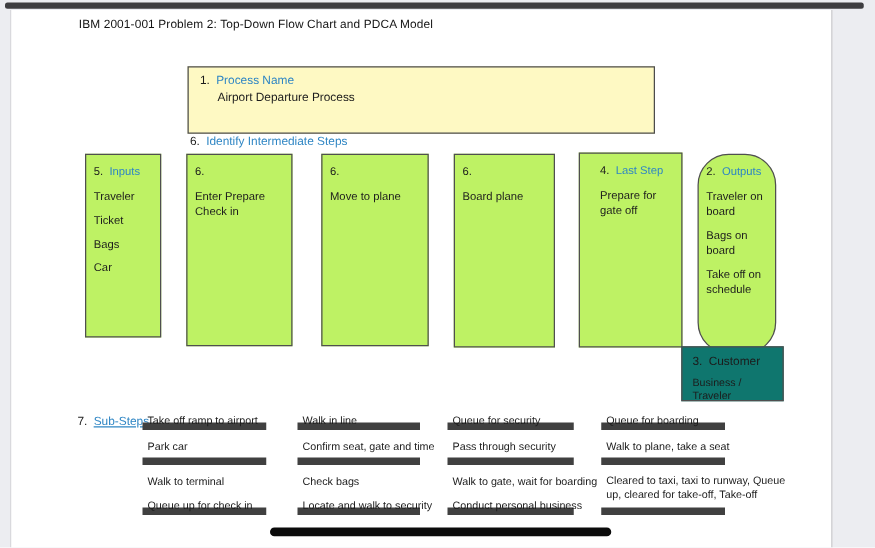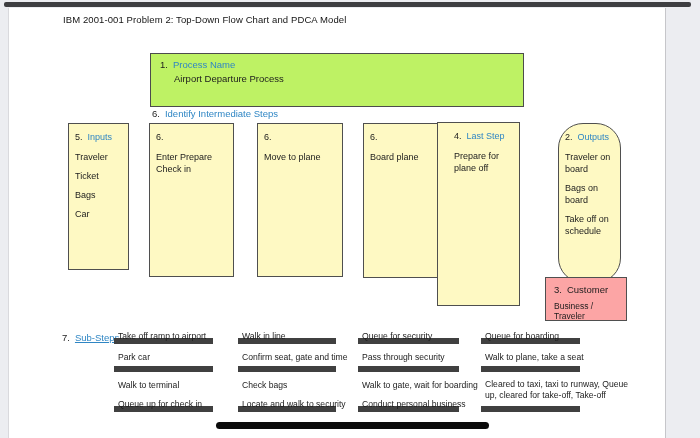--- a/index.html
+++ b/index.html
@@ -21,45 +21,45 @@
   }
   .title{
     position:absolute;left:63px;top:14px;font-size:9.5px;color:#141414;
     letter-spacing:0.1px;white-space:nowrap;
   }
   .blue{color:#2f86c4;}
   .num{margin-right:5px;color:#1c1c1c;}
   
   .process-box{
     position:absolute;left:150px;top:53px;width:363px;height:48px;
-    border:1px solid #4c4c4c;background:#bef264;
+    border:1px solid #4c4c4c;background:#fef9c3;
     padding:4px 0 0 9px;font-size:9.5px;line-height:13px;
   }
   .process-box .value{margin-left:14px;margin-top:1px;}
   
   .heading6{
     position:absolute;left:152px;top:108px;font-size:9.5px;white-space:nowrap;
   }
   
   .fbox{
-    position:absolute;border:1px solid #4f4f4f;background:#fef9c3;
+    position:absolute;border:1px solid #4f4f4f;background:#bef264;
     font-size:9px;line-height:12px;padding:7px 4px 0 6px;box-sizing:border-box;
   }
   .fbox .hdr{margin-bottom:8px;white-space:nowrap;}
   .fbox .item{margin-bottom:7px;}
   .fb1{left:68px; top:123px;width:61px; height:147px;}
   .fb2{left:149px;top:123px;width:85px; height:154px;}
   .fb3{left:257px;top:123px;width:86px; height:154px;}
   .fb4{left:363px;top:123px;width:81px; height:155px;}
-  .fb5{left:437px;top:122px;width:83px; height:184px;padding-left:16px;}
+  .fb5{left:463px;top:122px;width:83px; height:156px;padding-left:16px;}
   .fb6{left:558px;top:123px;width:63px; height:160px;border-radius:25px;}
   
   .customer-box{
     position:absolute;left:545px;top:277px;width:82px;height:44px;
-    border:1px solid #4f4f4f;background:#fca5a5;box-sizing:border-box;
+    border:1px solid #4f4f4f;background:#0f766e;box-sizing:border-box;
     padding:6px 0 0 8px;font-size:9.5px;
   }
   .customer-box .value{font-size:8.5px;margin-top:6px;}
   
   .substeps-label{
     position:absolute;left:62px;top:332px;font-size:9.5px;white-space:nowrap;text-align:center;
   }
   .substeps-label .blue{text-decoration:underline;}
   .cell{
     position:absolute;font-size:8.6px;line-height:11px;
@@ -120,21 +120,21 @@
   <div class="item">Move to plane</div>
 </div>
 
 <div class="fbox fb4">
   <div class="hdr"><span class="num">6.</span></div>
   <div class="item">Board plane</div>
 </div>
 
 <div class="fbox fb5">
   <div class="hdr"><span class="num">4.</span><span class="blue">Last Step</span></div>
-  <div class="item">Prepare for plane off</div>
+  <div class="item">Prepare for gate off</div>
 </div>
 
 <div class="fbox fb6">
   <div class="hdr"><span class="num">2.</span><span class="blue">Outputs</span></div>
   <div class="item">Traveler on board</div>
   <div class="item">Bags on board</div>
   <div class="item">Take off on schedule</div>
 </div>
 
 <div class="customer-box">

